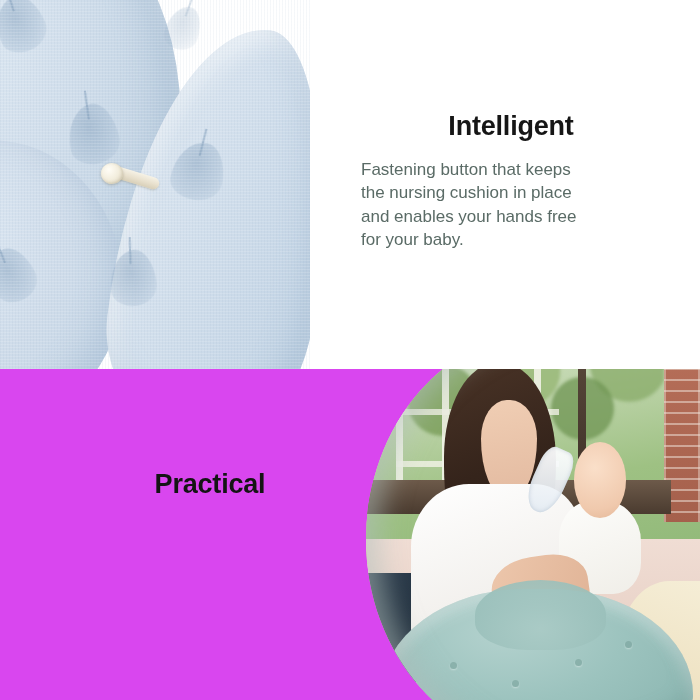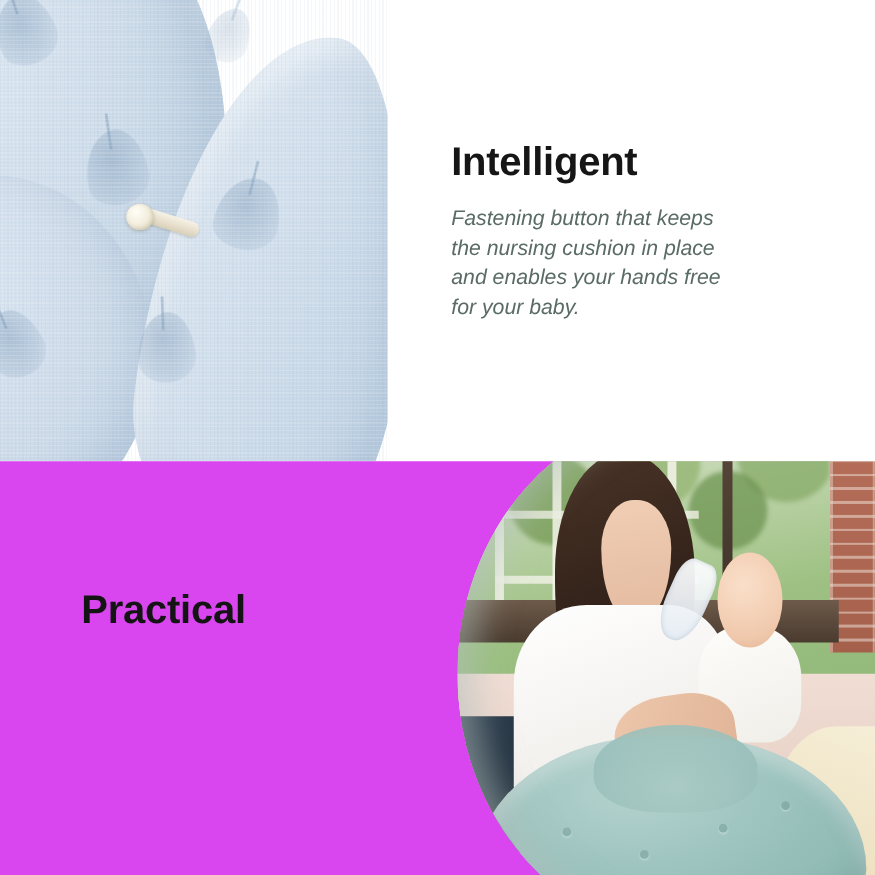--- a/index.html
+++ b/index.html
@@ -143,34 +143,34 @@
 
   
   .text-top {
     position: absolute;
     left: 361px;
     top: 112px;
     width: 300px;
   }
   .heading {
     margin: 0;
-    font-size: 32px;
+    font-size: 27px;
     font-weight: bold;
     letter-spacing: -0.2px;
     color: #161616;
     line-height: 1.1;
+    text-align: center;
   }
   .body-copy {
     margin: 16px 0 0 0;
     font-size: 17px;
     line-height: 23.5px;
     color: #5a6b66;
     font-weight: normal;
     white-space: pre-line;
-    font-style: italic;
   }
 
   
   .panel-bottom {
     position: absolute;
     left: 0;
     top: 369px;
     width: 700px;
     height: 331px;
     background: #d946ef;

